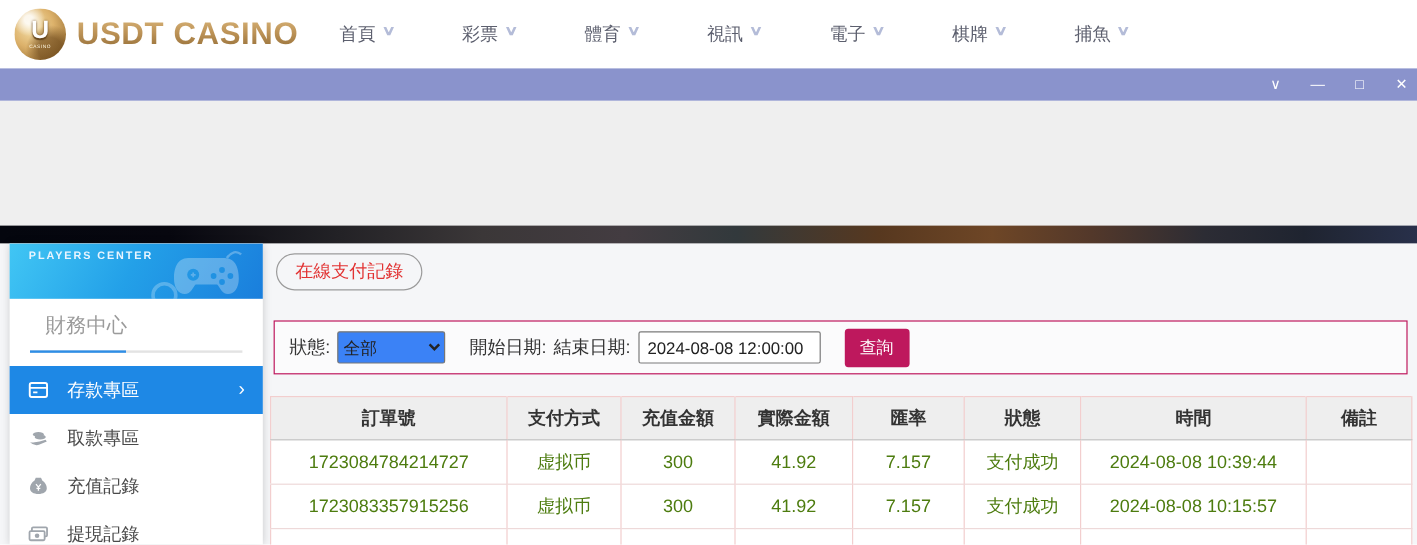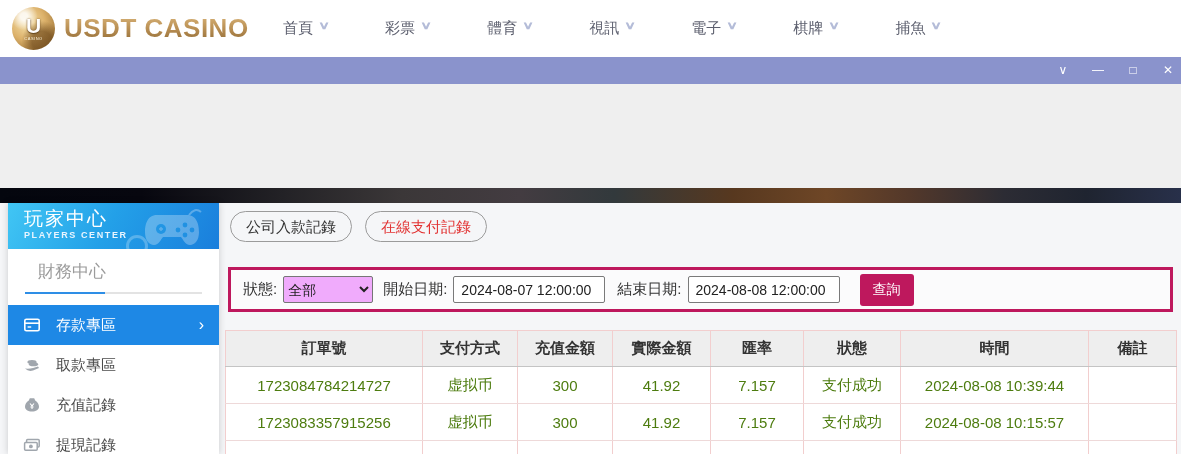--- a/index.html
+++ b/index.html
@@ -80,25 +80,25 @@
   .main { position:absolute; left:225px; top:0; right:0; height:251px; }
   .tabs { position:absolute; top:8px; left:5px; display:flex; gap:13px; }
   .tab {
     height:31px; line-height:29px; padding:0 15px; border:1px solid #9b9b9b; border-radius:17px;
     background:transparent; font-size:15px; color:#333; cursor:pointer; font-family:inherit;
   }
   .tab.active { color:#e23333; }
 
   .filterbox {
     position:absolute; top:64px; left:3px; right:8px; height:45px;
-    border:3px solid #be185d; background:#fbfbfc;
+    border:1px solid #be185d; background:#fbfbfc;
     display:flex; align-items:center; padding:0 12px; font-size:15px; color:#333;
   }
   .flabel { margin-right:6px; white-space:nowrap; }
-  .status-select { width:90px; height:27px; border:1px solid #767676; border-radius:2px; font-size:14px; font-family:inherit; color:#222; background:#f0abfc; margin-right:10px; }
+  .status-select { width:90px; height:27px; border:1px solid #767676; border-radius:2px; font-size:14px; font-family:inherit; color:#222; background:#3b82f6; margin-right:20px; }
   .date-input { width:152px; height:27px; border:1px solid #7a7a7a; border-radius:2px; padding:0 7px; font-size:14px; font-family:inherit; color:#222; margin-right:12px; background:#fff; }
   .search-btn {
     margin-left:8px; width:54px; height:32px; background:#be185d; color:#fff; border:none;
     border-radius:3px; font-size:14px; font-family:inherit; cursor:pointer;
   }
 
   
   .records { position:absolute; top:127px; left:0; width:951px; border-collapse:collapse; table-layout:fixed; background:#fff; border:1px solid #f2cece; }
   .records th {
     height:36px; background:#eeeeee; font-size:15px; color:#333; font-weight:700;
@@ -162,21 +162,20 @@
     <span class="wc">✕</span>
   </div>
 
   <div class="gray-gap"></div>
   <div class="dark-band"></div>
 
   <div class="content">
 
     <aside class="sidebar">
       <div class="sb-header">
-        <div class="sb-title">玩家中心</div>
         <div class="sb-sub">PLAYERS CENTER</div>
         <svg class="sb-gamepad" width="74" height="44" viewBox="0 0 74 44">
           <path d="M20 10 C10 10 8 20 8 27 c0 8 4 13 9 13 5 0 7-6 9-8 h18 c2 2 4 8 9 8 5 0 9-5 9-13 0-7-2-17-12-17 z" fill="#ffffff"></path>
           <circle cx="24" cy="24" r="5" fill="#2aa3e8"></circle>
             <path d="M22 24h4M24 22v4" stroke="#fff" stroke-width="1.4"></path>
           <circle cx="48" cy="20" r="2.4" fill="#2aa3e8"></circle>
             <circle cx="55" cy="25" r="2.4" fill="#2aa3e8"></circle>
           <circle cx="48" cy="30" r="2.4" fill="#2aa3e8"></circle>
             <circle cx="41" cy="25" r="2.4" fill="#2aa3e8"></circle>
           <path d="M52 10 q6 -8 12 -3" stroke="#fff" stroke-width="2" fill="none"></path>
@@ -220,31 +219,29 @@
           <rect x="1.6" y="6.6" width="12.6" height="7.6" rx="1" fill="#fff" stroke="currentColor" stroke-width="1.5"></rect>
           <circle cx="7.9" cy="10.4" r="1.9" fill="currentColor"></circle>
         </svg>
         <span>提現記錄</span>
       </div>
     </aside>
 
     <section class="main">
 
       <div class="tabs">
-        <button class="tab">公司入款記錄</button>
         <button class="tab active">在線支付記錄</button>
       </div>
 
       <div class="filterbox">
         <span class="flabel">狀態:</span>
         <select class="status-select">
           <option>全部</option>
         </select>
         <span class="flabel">開始日期:</span>
-        <input class="date-input" type="text" value="2024-08-07 12:00:00" style="">
         <span class="flabel">結束日期:</span>
         <input class="date-input" type="text" value="2024-08-08 12:00:00" style="">
         <button class="search-btn">查詢</button>
       </div>
 
       <table class="records">
         <colgroup>
           <col style="width:197px">
             <col style="width:95px">
             <col style="width:95px">

